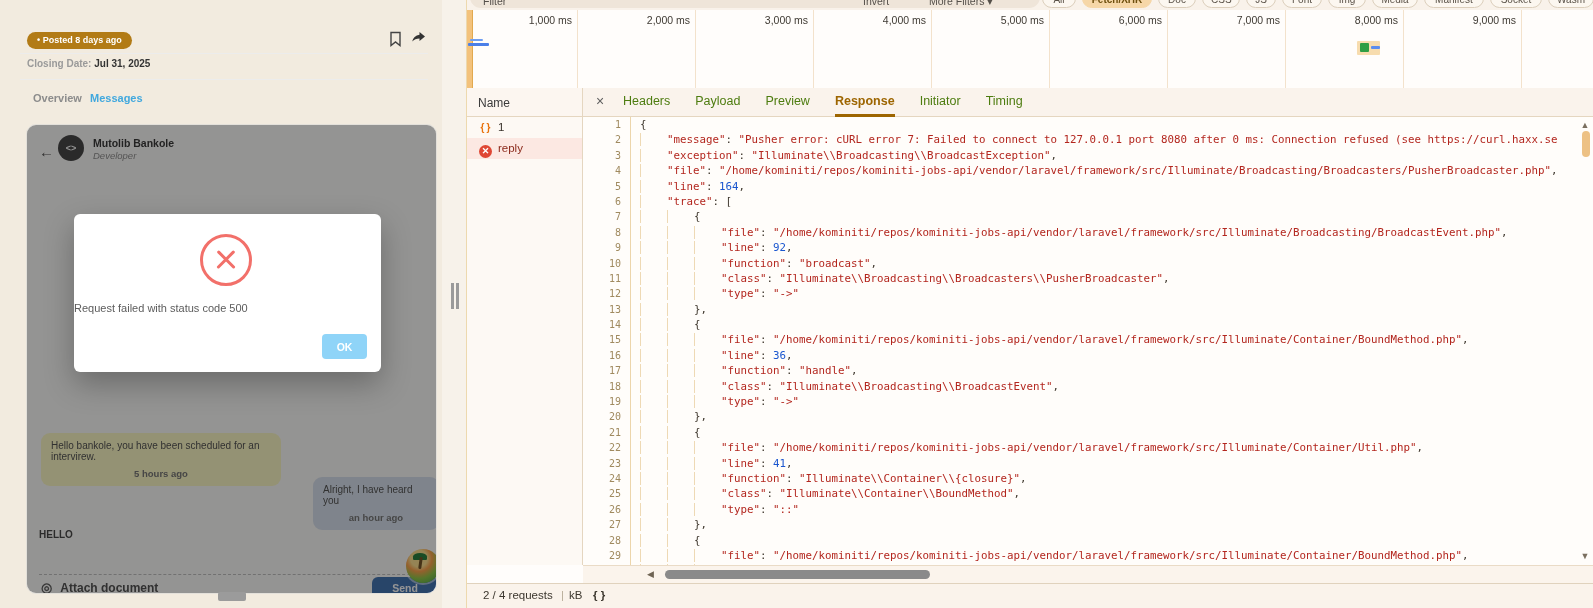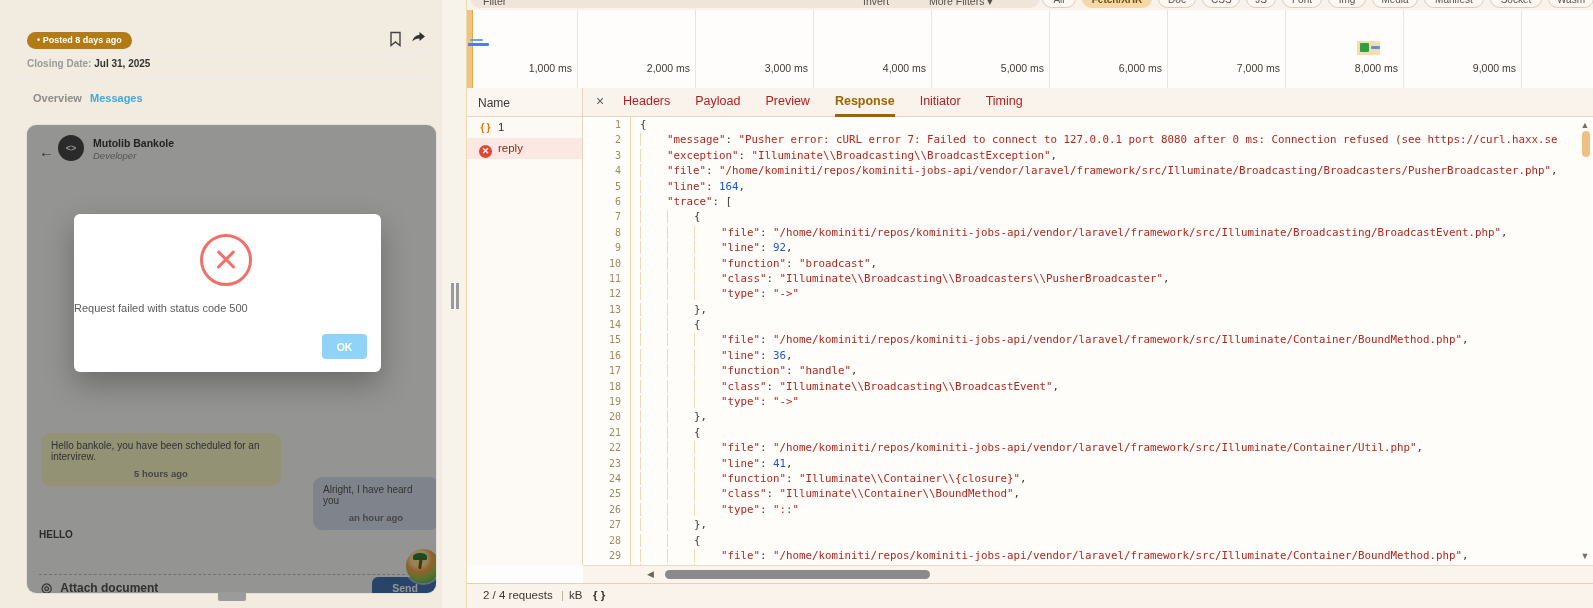--- a/index.html
+++ b/index.html
@@ -67,30 +67,30 @@
   
   #dt{left:467px;top:0;width:1126px;height:608px;background:#fffdfb;}
   #dt-filterbar{left:0;top:0;width:1126px;height:10px;background:#f9f2ea;overflow:hidden;border-bottom:1px solid #efe2cf;}
   .f-pill{position:absolute;top:-14px;height:22px;border-radius:11px;background:#efe5d9;}
   .chip{position:absolute;top:-11px;height:19px;border-radius:10px;border:1px solid #dccfbc;background:#fcf7f0;
         font-size:10px;color:#5a5248;line-height:19px;padding:0 8px;box-sizing:border-box;white-space:nowrap;}
   .chip.sel{background:#f6d7a8;border-color:#f6d7a8;color:#6e4f0e;font-weight:bold;}
   .f-txt{position:absolute;top:-5px;font-size:10.5px;color:#55504a;white-space:nowrap;}
   #wf{left:0;top:10px;width:1126px;height:78px;background:#fffdfb;border-bottom:1px solid #e7d8c2;}
   .wf-line{position:absolute;top:0;width:1px;height:78px;background:#f3e2cc;}
-  .wf-label{position:absolute;top:4px;font-size:10.5px;color:#3f3a33;transform:translateX(-100%);padding-right:5px;white-space:nowrap;margin-top:48px;}
+  .wf-label{position:absolute;top:4px;font-size:10.5px;color:#3f3a33;transform:translateX(-100%);padding-right:5px;white-space:nowrap;}
   .wf-marker{left:0;top:0;width:5px;height:78px;background:#f3c27c;border-right:1px solid #e2a94f;}
   .wbar{position:absolute;border-radius:1px;}
   #hdr-row{left:0;top:88px;width:1126px;height:29px;}
   #name-col-hd{left:0;top:0;width:116px;height:29px;background:#fcf6f0;border-bottom:1px solid #e5d6c0;border-right:1px solid #e5d6c0;box-sizing:border-box;}
   #name-col-hd span{position:absolute;left:11px;top:8px;font-size:12px;color:#3a3a3a;}
   #dt-tabbar{left:116px;top:0;width:1010px;height:29px;background:#faf3ec;border-bottom:1px solid #e5d6c0;box-sizing:border-box;}
   .x-close{position:absolute;left:13px;top:5px;font-size:14px;color:#5f5f5f;}
   #dt-tabs{position:absolute;left:40px;top:0;height:29px;display:flex;gap:25px;align-items:center;}
-  .dt-tab{font-size:12.5px;color:#b91c1c;height:29px;line-height:27px;white-space:nowrap;}
+  .dt-tab{font-size:12.5px;color:#4d7c0f;height:29px;line-height:27px;white-space:nowrap;}
   .dt-tab.active{color:#9d6500;font-weight:bold;border-bottom:3px solid #9d6500;box-sizing:border-box;}
   #req-list{left:0;top:117px;width:116px;height:448px;background:#fdf9f4;border-right:1px solid #e5d6c0;box-sizing:border-box;}
   .req-row{position:relative;height:21px;line-height:21px;font-size:11.5px;color:#3a332b;padding-left:11px;white-space:nowrap;}
   .req-row.sel{background:#fce8e2;color:#8c2a1c;}
   .req-ic{display:inline-block;width:15px;margin-right:5px;text-align:center;}
   .ic-json{color:#e8710a;font-weight:bold;font-size:10px;}
   .ic-err{display:inline-block;width:13px;height:13px;background:#df4734;border-radius:50%;color:#fff;font-size:9px;font-weight:bold;line-height:13px;text-align:center;vertical-align:-2px;}
   
   #code{left:116px;top:117px;width:1010px;height:448px;background:#fffdfa;overflow:hidden;}
   .cl{white-space:pre;height:15.4px;line-height:15.4px;font-family:"DejaVu Sans Mono",monospace;font-size:10.8px;color:#40392f;}

